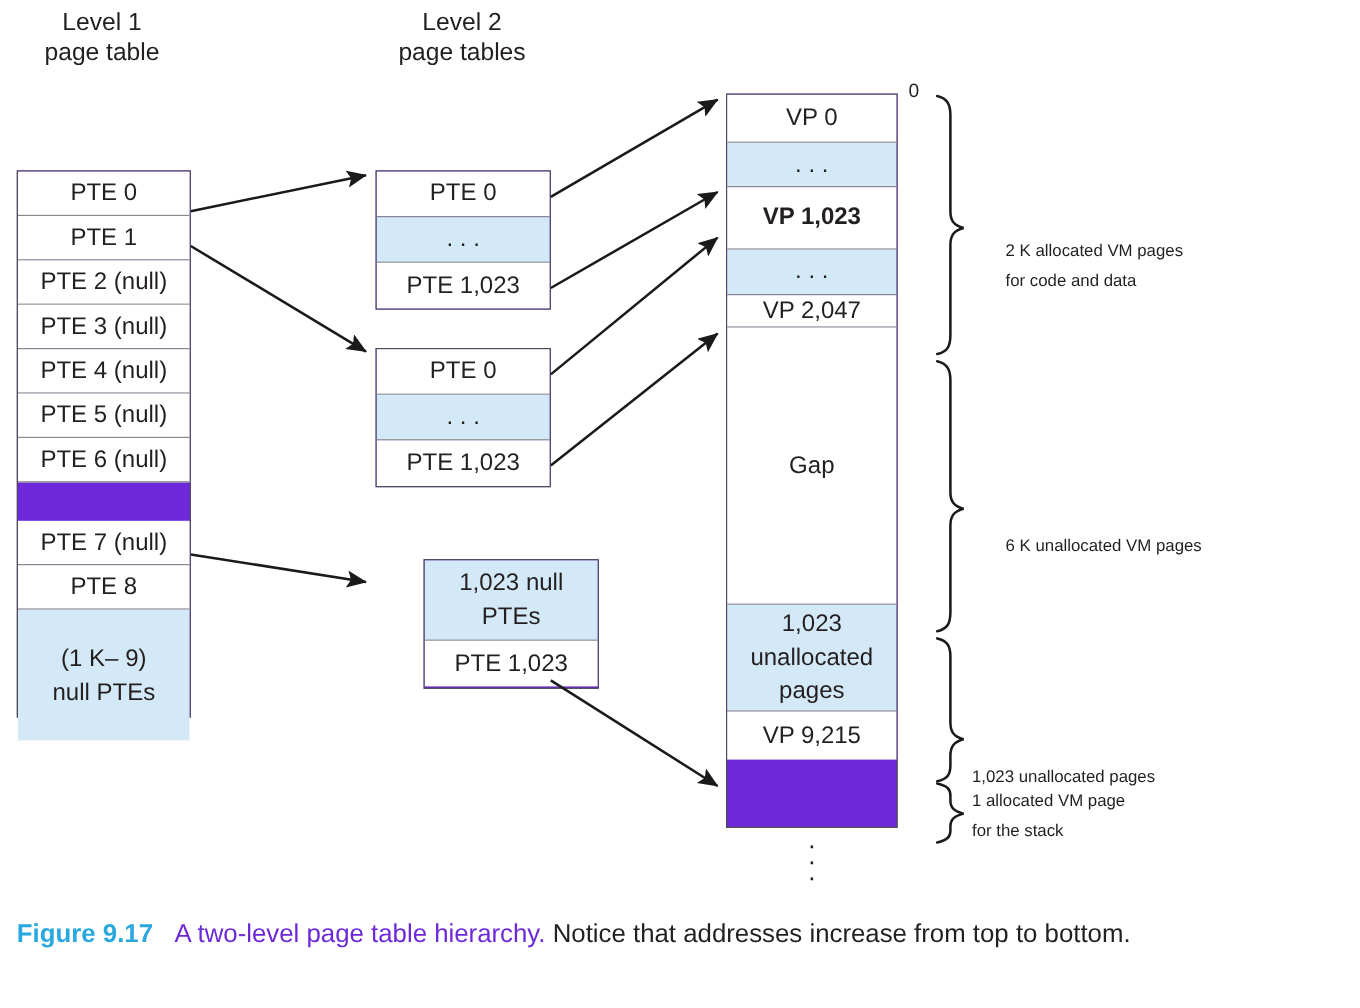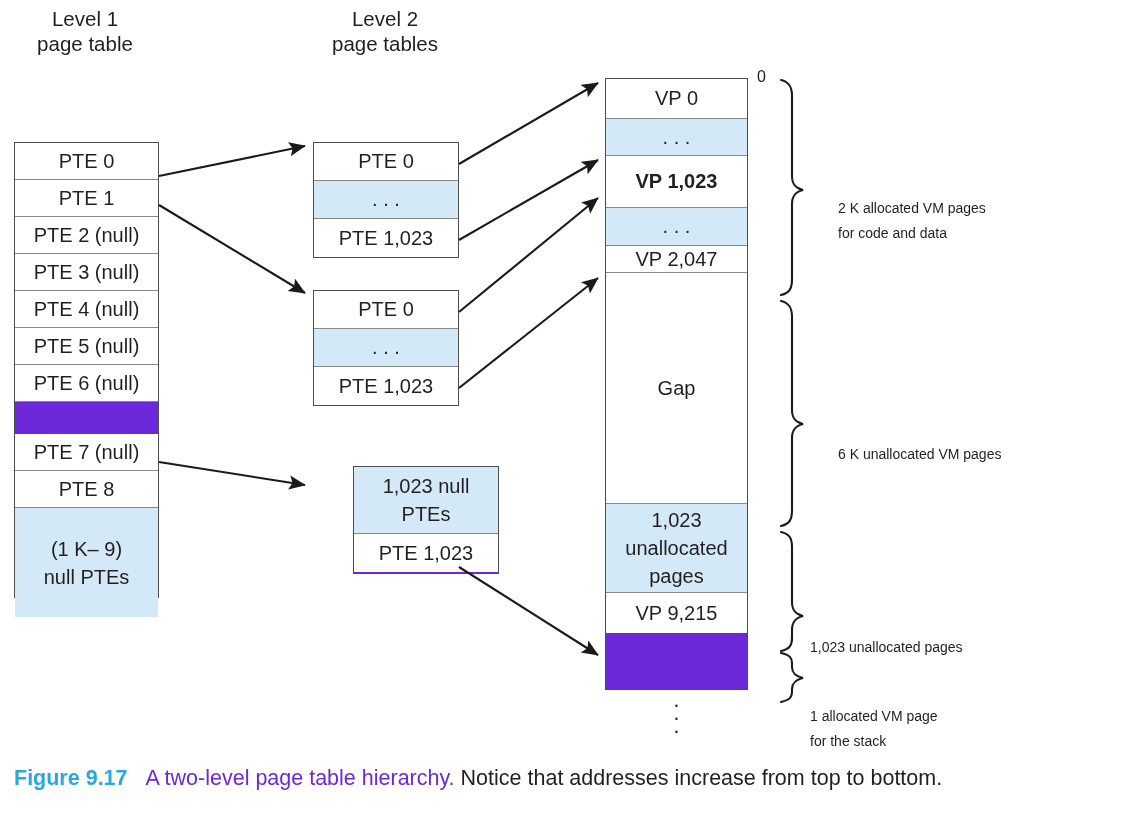--- a/index.html
+++ b/index.html
@@ -168,21 +168,21 @@
   <div class="vellipsis" style="left:605px; top:698px; width:143px;">
     <span>·</span>
     <span>·</span>
     <span>·</span>
   </div>
 
   <div class="annot" style="left:838px; top:164px; width:285px;">2 K allocated VM pages
 for code and data</div>
   <div class="annot" style="left:838px; top:410px; width:300px;">6 K unallocated VM pages</div>
   <div class="annot" style="left:810px; top:603px; width:300px;">1,023 unallocated pages</div>
-  <div class="annot" style="left:810px; top:672px; width:300px;">1 allocated VM page
+  <div class="annot" style="left:810px; top:623px; width:300px;">1 allocated VM page
 for the stack</div>
 
   <svg id="overlay" viewBox="0 0 1133 840">
     <defs>
       <marker id="ah" markerWidth="9" markerHeight="9" refX="7.6" refY="3.4" orient="auto" markerUnits="strokeWidth">
         <path d="M0,0 L8,3.4 L0,6.8 L1.6,3.4 z" fill="#1a1a1a"></path>
       </marker>
     </defs>
 
     <g stroke="#1a1a1a" stroke-width="2.1" fill="none" marker-end="url(#ah)">

